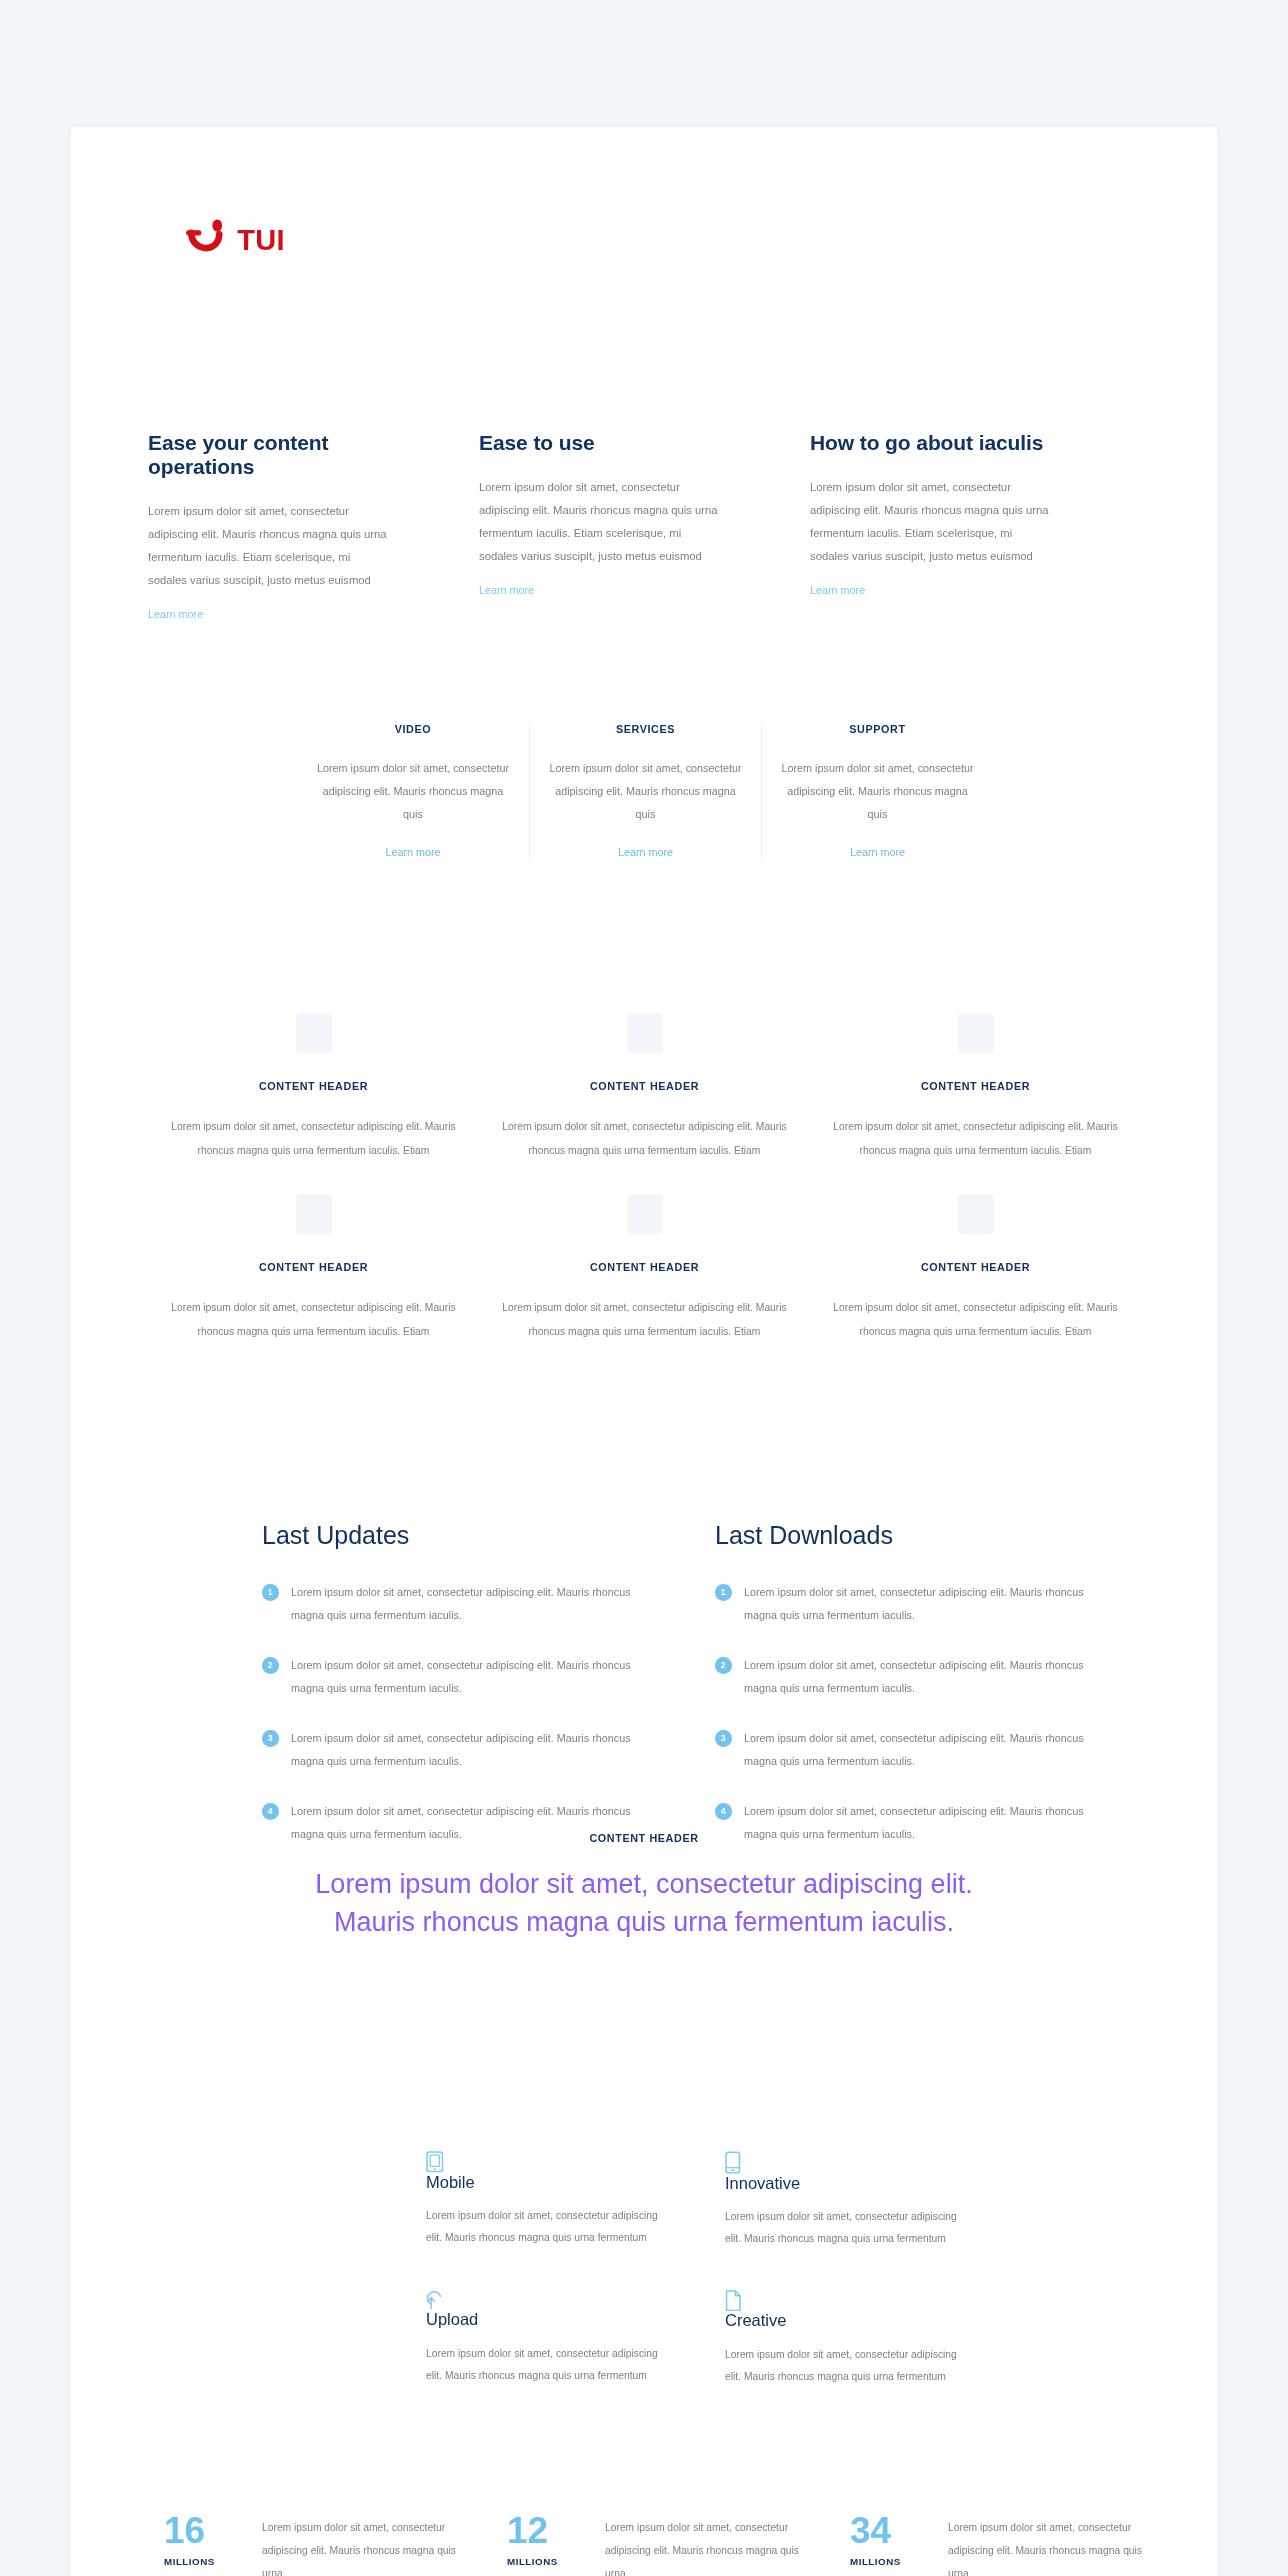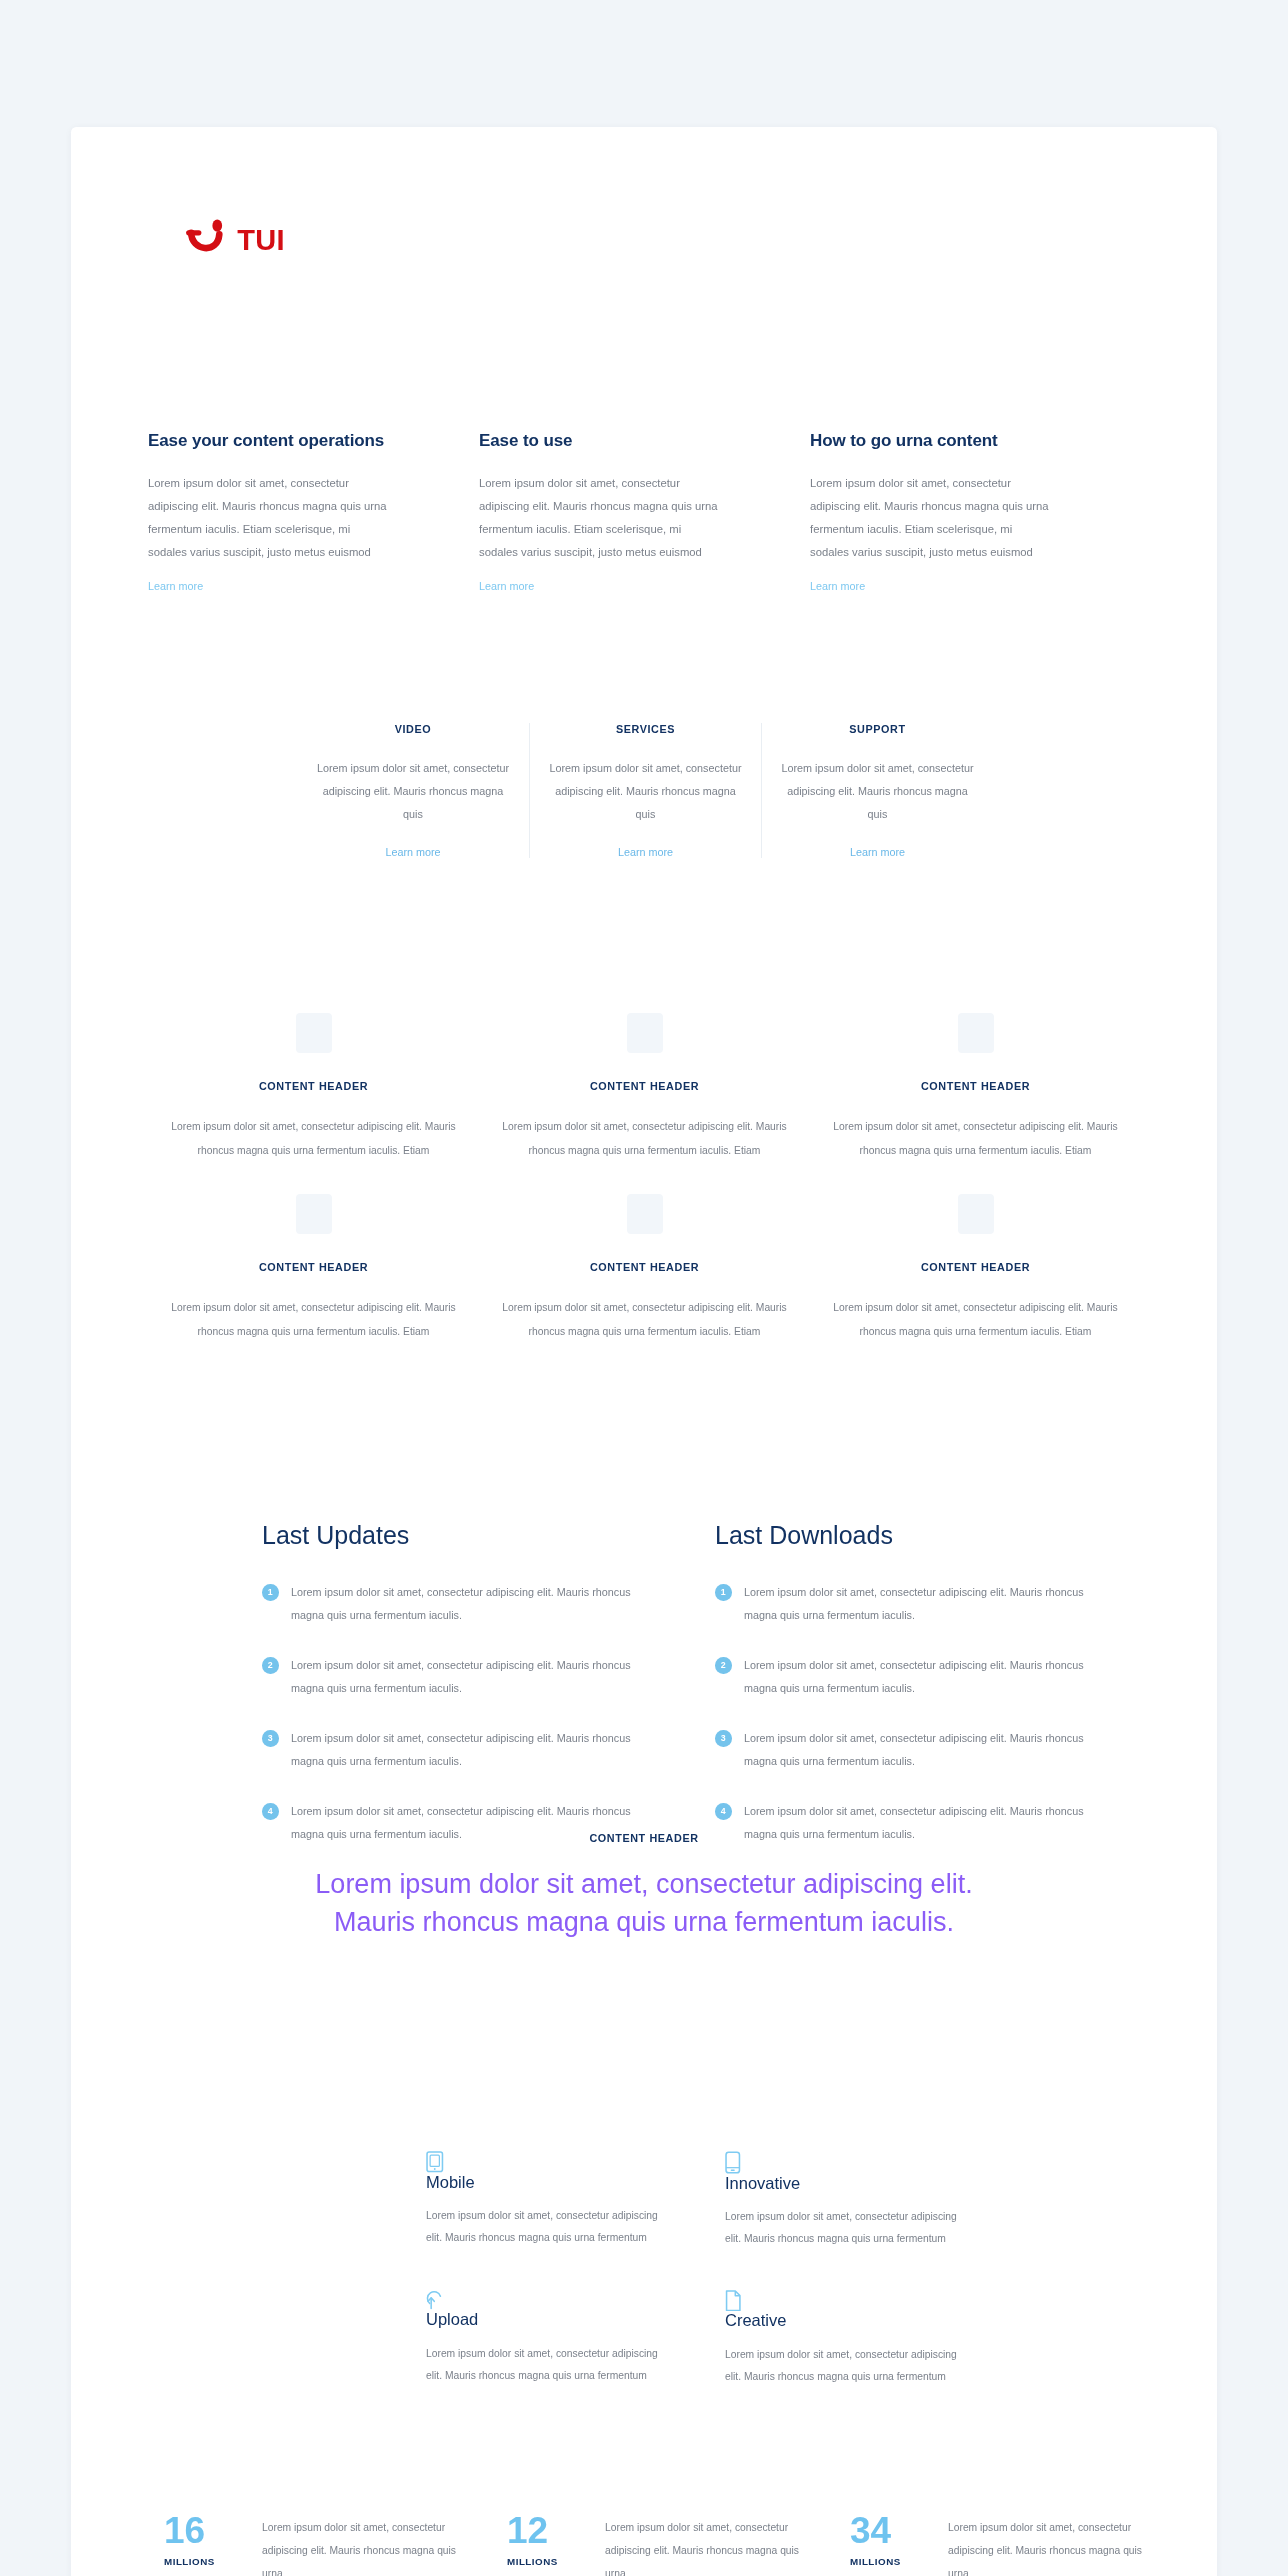--- a/index.html
+++ b/index.html
@@ -48,21 +48,21 @@
   .tri-cols {
     position: absolute;
     left: 77px;
     top: 304px;
     width: 994px;
     display: flex;
     gap: 0;
   }
   .tri-col { width: 331px; padding-right: 88px; }
   .tri-col h3 {
-    font-size: 17px;
+    font-size: 21px;
     font-weight: bold;
     color: #123262;
     margin-bottom: 20.6px;
     letter-spacing: -0.1px;
   }
   .tri-col p {
     font-size: 11.3px;
     line-height: 23px;
     color: #7b818b;
     margin-bottom: 16.5px;
@@ -290,21 +290,21 @@
       <h3>Ease your content operations</h3>
       <p>Lorem ipsum dolor sit amet, consectetur adipiscing elit. Mauris rhoncus magna quis urna fermentum iaculis. Etiam scelerisque, mi sodales varius suscipit, justo metus euismod</p>
       <a href="#">Learn more</a>
     </div>
     <div class="tri-col">
       <h3>Ease to use</h3>
       <p>Lorem ipsum dolor sit amet, consectetur adipiscing elit. Mauris rhoncus magna quis urna fermentum iaculis. Etiam scelerisque, mi sodales varius suscipit, justo metus euismod</p>
       <a href="#">Learn more</a>
     </div>
     <div class="tri-col">
-      <h3>How to go urna content</h3>
+      <h3>How to go about iaculis</h3>
       <p>Lorem ipsum dolor sit amet, consectetur adipiscing elit. Mauris rhoncus magna quis urna fermentum iaculis. Etiam scelerisque, mi sodales varius suscipit, justo metus euismod</p>
       <a href="#">Learn more</a>
     </div>
   </div>
 
   <div class="vss">
     <div class="vss-col">
       <h4>VIDEO</h4>
       <p>Lorem ipsum dolor sit amet, consectetur adipiscing elit. Mauris rhoncus magna quis</p>
       <a href="#">Learn more</a>

